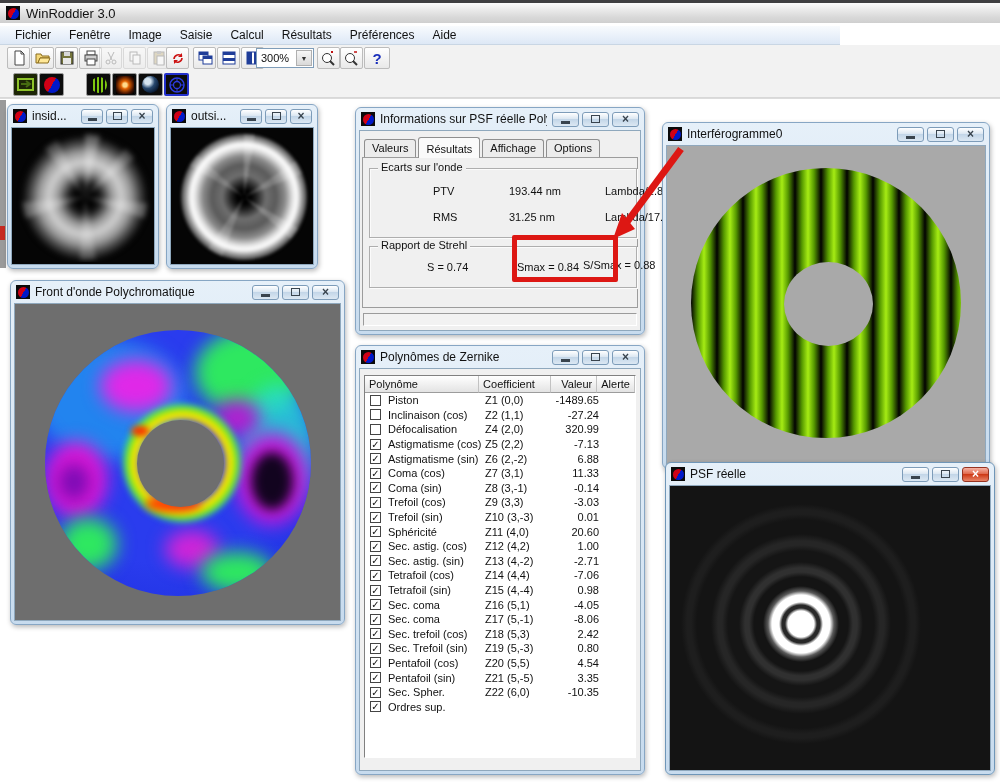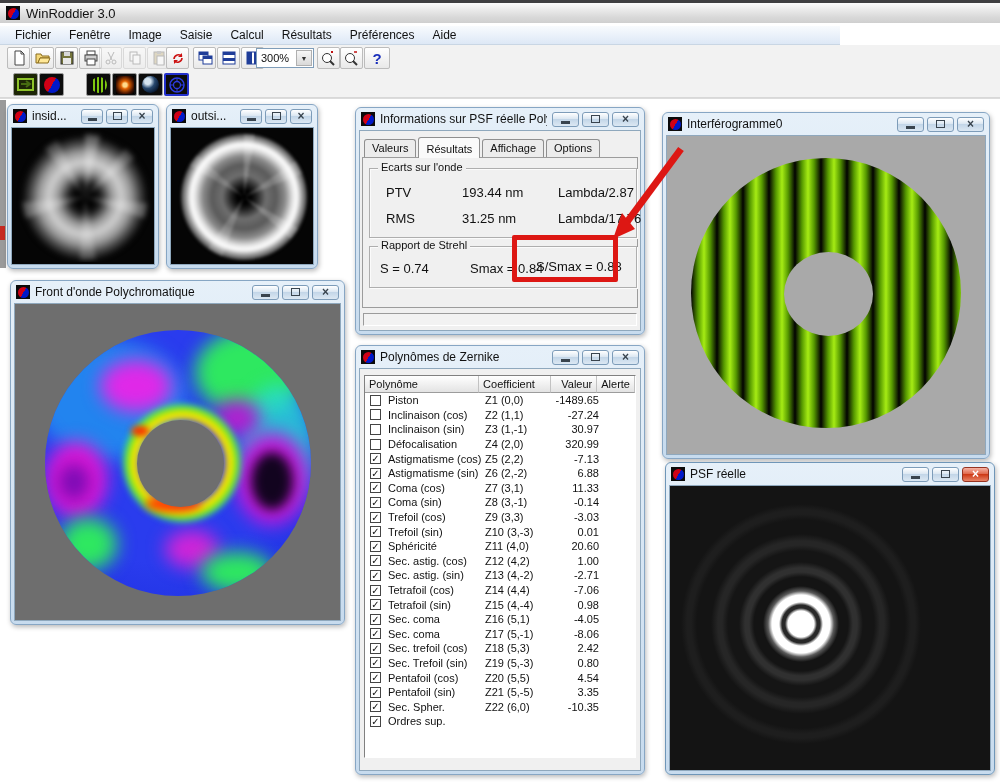--- a/index.html
+++ b/index.html
@@ -85,21 +85,21 @@
     background:
       radial-gradient(circle at 129px 136px, rgba(255,255,255,1) 0 13px, rgba(40,40,40,1) 16px 19px, rgba(255,255,255,1) 22px 29px, rgba(90,90,90,1) 33px, rgba(20,20,20,1) 38px 47px, rgba(48,48,48,1) 52px 56px, rgba(21,21,21,1) 62px 73px, rgba(38,38,38,1) 79px 83px, rgba(20,20,20,1) 90px 104px, rgba(30,30,30,1) 110px 114px, rgba(20,20,20,0) 120px); }
   
   .tabs { position:absolute; left:4px; top:4px; height:22px; display:flex; align-items:flex-end; z-index:3; }
   .tab { font-size:11px; padding:2px 7px 3px; border:1px solid #8f8f8f; border-bottom:none;
     border-radius:3px 3px 0 0; background:#ececec; margin-right:2px; }
   .tab.active { background:#fafafa; padding-top:5px; position:relative; top:1px; }
   .pane { position:absolute; left:2px; right:2px; top:26px; bottom:22px; border:1px solid #9c9c9c; background:#f0f0f0; }
   .grp { position:absolute; border:1px solid #aeaeae; box-shadow:inset 1px 1px 0 #fbfbfb, 1px 1px 0 #fbfbfb; }
   .glabel { position:absolute; top:-8px; left:8px; background:#f0f0f0; padding:0 3px; font-size:11px; }
-  .fld { position:absolute; font-size:13px; white-space:nowrap; }
+  .fld { position:absolute; font-size:11px; white-space:nowrap;margin-left:47px; }
   .statusstrip { position:absolute; left:3px; right:3px; bottom:4px; height:13px;
     border:1px solid #9b9b9b; border-right-color:#fff; border-bottom-color:#fff; background:#f2f2f2; }
   
   .ztable { position:absolute; left:4px; right:4px; top:6px; bottom:12px; background:#fff;
     border:1px solid #808080; border-right-color:#fff; border-bottom-color:#fff; overflow:hidden; }
   .zhead { display:flex; height:17px; font-size:11px; }
   .zhc { background:linear-gradient(#ffffff,#e3e3e3); border-right:1px solid #c2c2c2; border-bottom:1px solid #9c9c9c;
     padding:2px 4px 0 4px; }
   .zhc.c0 { width:115px; } .zhc.c1 { width:72px; } .zhc.c2 { width:47px; text-align:right; } .zhc.c3 { flex:1; text-align:right; }
   .zrow { display:flex; height:14.6px; align-items:center; font-size:11px; }
@@ -388,21 +388,21 @@
         <span class="glabel">Rapport de Strehl</span>
         <span class="fld" style="left:10px;top:14px">S = 0.74</span>
         <span class="fld" style="left:100px;top:14px">Smax = 0.84</span>
         <span class="fld" style="left:166px;top:12px">S/Smax = 0.88</span>
       </div>
     </div>
     <div class="statusstrip"></div>
   </div>
 </div>
 
-<div class="win" style="left:662px;top:112px;width:328px;height:347px">
+<div class="win" style="left:662px;top:122px;width:328px;height:347px">
   <div class="wt">
     <span class="appico"></span>
     <span class="ttl">Interférogramme0</span>
     <span class="wbtns">
       <span class="wb">
           <span class="g-min"></span>
         </span>
       <span class="wb">
           <span class="g-max"></span>
         </span>
@@ -452,26 +452,20 @@
             <span class="zval">-1489.65</span>
           </div>
           <div class="zrow">
             <span class="zchk"></span>
             <span class="zname">Inclinaison (cos)</span>
             <span class="zcoef">Z2 (1,1)</span>
             <span class="zval">-27.24</span>
           </div>
           <div class="zrow">
             <span class="zchk"></span>
-            <span class="zname">Inclinaison (sin)</span>
-            <span class="zcoef">Z3 (1,-1)</span>
-            <span class="zval">30.97</span>
-          </div>
-          <div class="zrow">
-            <span class="zchk"></span>
             <span class="zname">Défocalisation</span>
             <span class="zcoef">Z4 (2,0)</span>
             <span class="zval">320.99</span>
           </div>
           <div class="zrow">
             <span class="zchk">✓</span>
             <span class="zname">Astigmatisme (cos)</span>
             <span class="zcoef">Z5 (2,2)</span>
             <span class="zval">-7.13</span>
           </div>

